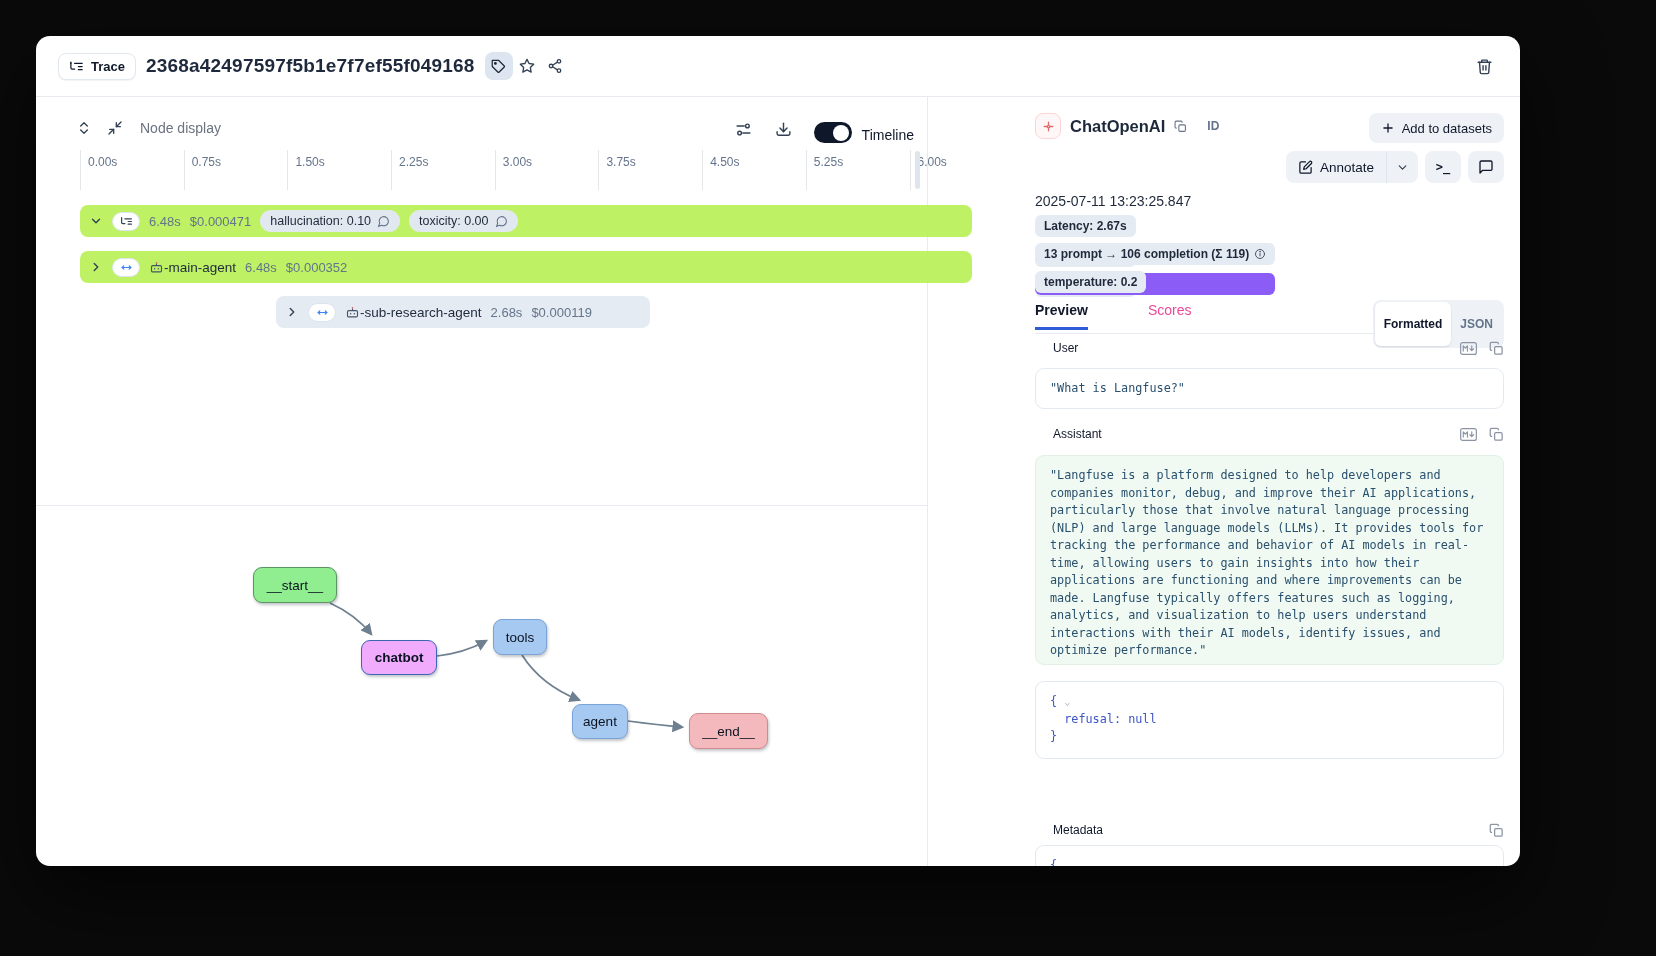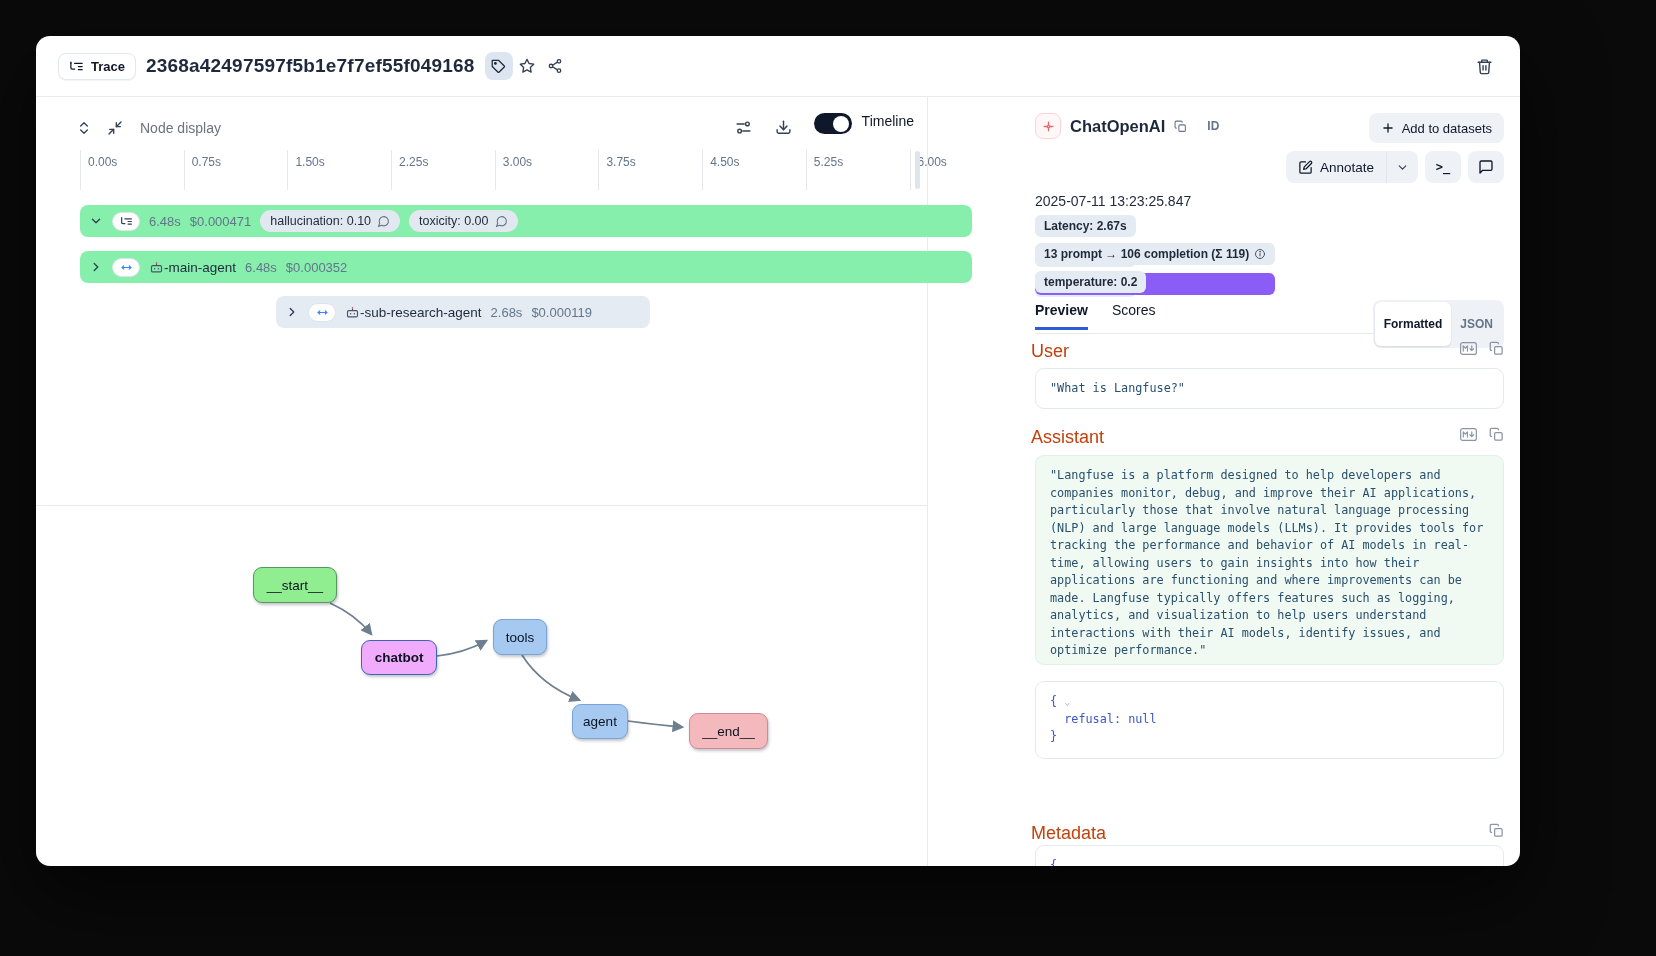--- a/index.html
+++ b/index.html
@@ -25,34 +25,34 @@
   .panels { position:absolute; top:61px; left:0; right:0; bottom:0; }
   .left-panel { position:absolute; left:0; top:0; width:892px; bottom:0;
     border-right:1px solid #e7eaee; }
   .right-panel { position:absolute; left:981px; top:0; right:0; bottom:0; overflow:hidden; }
 
   
   .lp-toolbar { position:absolute; left:38px; top:16px; height:30px; display:flex;
     align-items:center; gap:11px; color:#64748b; }
   .lp-title { font-size:14px; color:#6b7280; margin-left:4px; }
   .lp-controls { position:absolute; right:13px; top:16px; height:30px; display:flex;
-    align-items:flex-start; gap:20px; color:#334155; }
+    align-items:flex-end; gap:20px; color:#334155; }
   .toggle { width:38px; height:21px; border-radius:999px; background:#0f172a; position:relative; cursor:pointer; }
   .toggle .knob { position:absolute; right:2.5px; top:2.5px; width:16px; height:16px; border-radius:50%; background:#fff; }
   .toggle-label { font-size:14px; color:#0f172a; margin-left:-10px; }
 
   
   .axis { position:absolute; left:44px; top:53px; height:40px; display:flex; }
   .tick { width:103.7px; border-left:1px solid #e5e7eb; padding:5px 0 0 7px;
     font-size:12px; color:#64748b; }
   .lp-scrollbar { position:absolute; right:7px; top:54px; width:5px; height:38px;
     background:#dfe5ec; border-radius:3px; }
 
   
-  .trow { position:absolute; height:32px; border-radius:8px; background:#86efac;
+  .trow { position:absolute; height:32px; border-radius:8px; background:#bef264;
     display:flex; align-items:center; gap:9px; padding:0 9px; cursor:pointer; }
   .trow.selected { background:#e5ebf3; }
   .trow .chev { display:inline-flex; color:#334155; }
   .mini-pill { display:inline-flex; align-items:center; justify-content:center;
     min-width:28px; height:19px; border-radius:999px; background:#fff;
     border:1px solid #dde4ed; color:#334155; }
   .mini-pill.blue { color:#3b82f6; }
   .t-dur, .t-cost { font-size:13px; color:#64748b; }
   .t-name { font-size:13.5px; font-weight:500; color:#1e293b; display:inline-flex; align-items:center; }
   .score-pill { display:inline-flex; align-items:center; gap:6px; height:22px;
@@ -90,28 +90,28 @@
   .rp-timestamp { position:absolute; left:18px; top:96px; font-size:14px; color:#1e293b; }
   .badge-row { position:absolute; left:18px; display:flex; gap:8px;flex-direction:column; }
   .badge { display:inline-flex; align-items:center; gap:5px; height:22px; padding:0 9px;
     border-radius:6px; background:#e5ebf2; font-size:12px; font-weight:600; color:#1e293b; }
   .badge.dark { background:#8b5cf6; color:#fff; }
 
   .rp-tabs { position:absolute; left:18px; right:16px; top:205px; height:32px;
     border-bottom:1px solid #e7eaee; display:flex; align-items:flex-start; gap:24px; }
   .tab { font-size:14px; padding-bottom:9px; cursor:pointer; }
   .tab.active { color:#0f172a; font-weight:600; border-bottom:3px solid #2f5bd7; }
-  .tab.inactive { color:#0f172a; }
+  .tab.inactive { color:#ec4899;margin-left:36px; }
   .seg { position:absolute; right:0; top:-2px; display:flex; background:#eef2f7;
     border-radius:8px; padding:2px; }
   .seg .chip { font-size:12px; font-weight:600; padding:15px 9px; border-radius:6px; cursor:pointer; }
   .seg .chip.on { background:#fff; color:#0f172a; box-shadow:0 1px 2px rgba(15,23,42,.12); }
   .seg .chip.off { color:#64748b; }
 
-  .sec-label { position:absolute; left:14px; font-size:18px; color:#c2410c; }
+  .sec-label { position:absolute; left:36px; font-size:12px; color:#0f172a; }
   .sec-icons { position:absolute; right:16px; display:flex; gap:12px; color:#8a94a3; }
   .code-box { position:absolute; left:18px; right:16px; border:1px solid #e4e9f0;
     border-radius:9px; background:#fff; padding:11px 14px;
     font-family:"DejaVu Sans Mono", monospace; font-size:11.8px; line-height:17.5px; color:#29506e;
     white-space:pre; overflow:hidden; }
   .code-box.green { background:#f0faf2; border-color:#e1f0e5; }
   .code-box.json { color:#3b56c4; }
   .chev-inline { color:#9fb0c8; font-size:10px; }
 
   svg.ic { display:block; }

